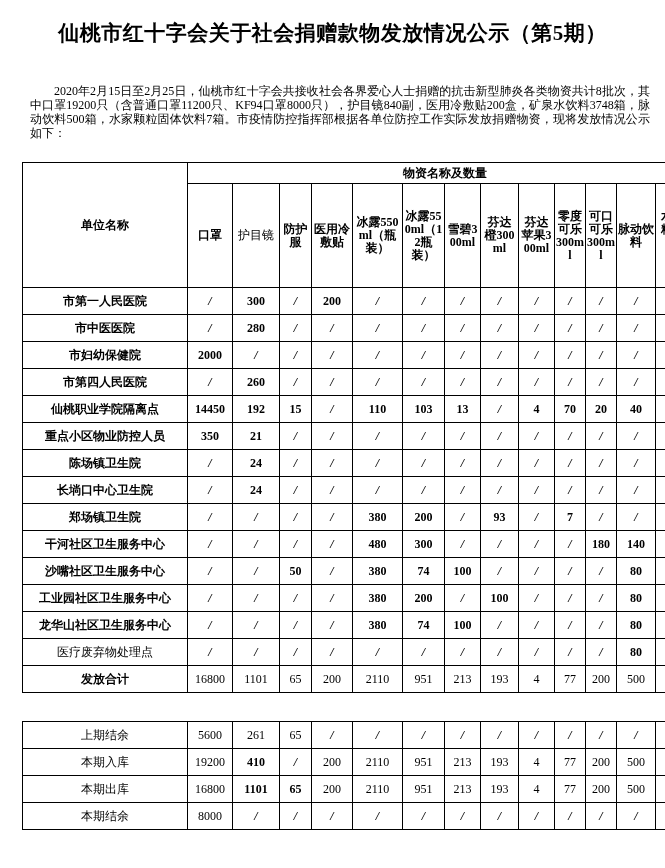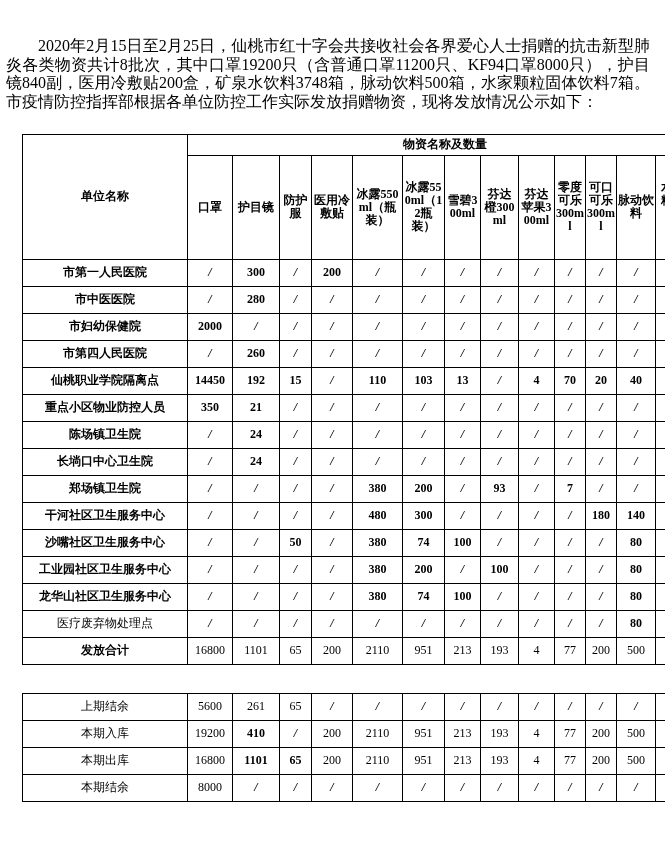--- a/index.html
+++ b/index.html
@@ -11,22 +11,22 @@
   }
   .page { width:665px; height:868px; background:#fff; }
 
   .title {
     padding-top:19px;
     font-size:21px; font-weight:bold; text-align:center;
     letter-spacing:0.5px;
   }
 
   .intro {
-    margin:37px 15px 0 6px;
-    font-size:16px; line-height:1.17;
+    margin:37px 15px 0 30px;
+    font-size:12px; line-height:1.17;
     text-indent:2em; text-align:justify;
   }
 
   table.grid {
     border-collapse:collapse; table-layout:fixed;
     width:633px; margin-left:22px;
     border:1px solid #000;
   }
   table.grid th, table.grid td {
     border:1px solid #000;
@@ -36,34 +36,35 @@
   }
   #main-table { margin-top:22px; }
   #summary-table { margin-top:28px; }
 
   .group-header { height:21px; font-size:13px; font-weight:bold; }
   .corner-header { font-size:13px; font-weight:bold;font-family:Liberation Serif, serif; }
   .col-header-row th {
     height:104px; font-weight:bold; line-height:1.08;
     word-break:break-all; font-size:12px;
   }
-  .col-header-row th.regular { font-weight:bold; }
+  .col-header-row th.regular { font-weight:normal; }
 
   tr.data-row { height:27px; }
   tr.data-row td { height:27px; }
   td.rowlabel { font-size:13px; }
   td.rowlabel.b { font-weight:bold; }
   td.val.b { font-weight:bold; }
   td.val.slash { font-weight:bold; font-style:italic; }
 </style>
 </head>
 <body>
 
 <div class="page">
 
+  <h1 class="title">仙桃市红十字会关于社会捐赠款物发放情况公示（第5期）</h1>
 
   <p class="intro">2020年2月15日至2月25日，仙桃市红十字会共接收社会各界爱心人士捐赠的抗击新型肺炎各类物资共计8批次，其中口罩19200只（含普通口罩11200只、KF94口罩8000只），护目镜840副，医用冷敷贴200盒，矿泉水饮料3748箱，脉动饮料500箱，水家颗粒固体饮料7箱。市疫情防控指挥部根据各单位防控工作实际发放捐赠物资，现将发放情况公示如下：</p>
 
   <table class="grid" id="main-table">
     <colgroup>
       <col style="width:165px">
         <col style="width:45px">
         <col style="width:47px">
       <col style="width:32px">
         <col style="width:41px">

